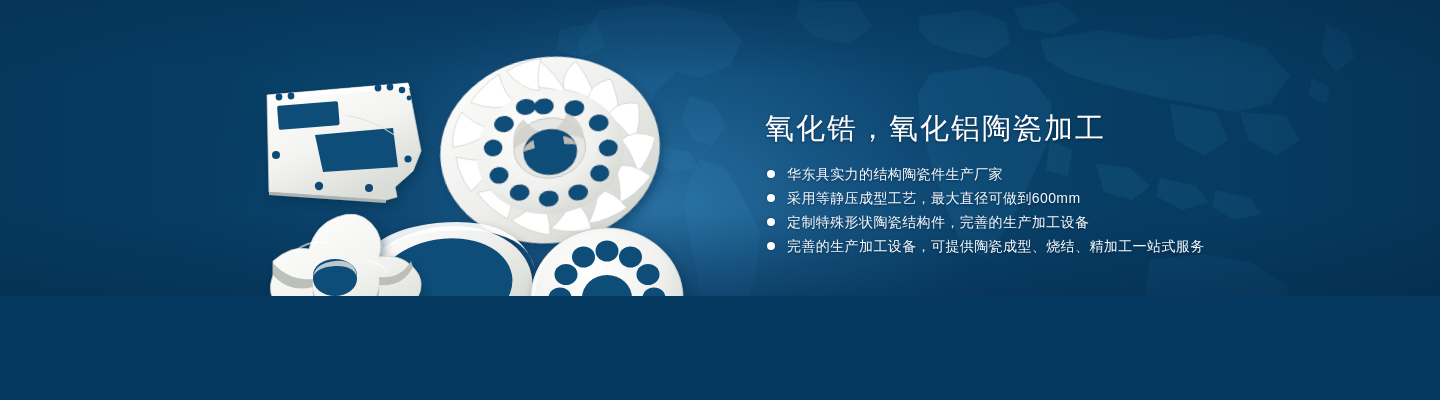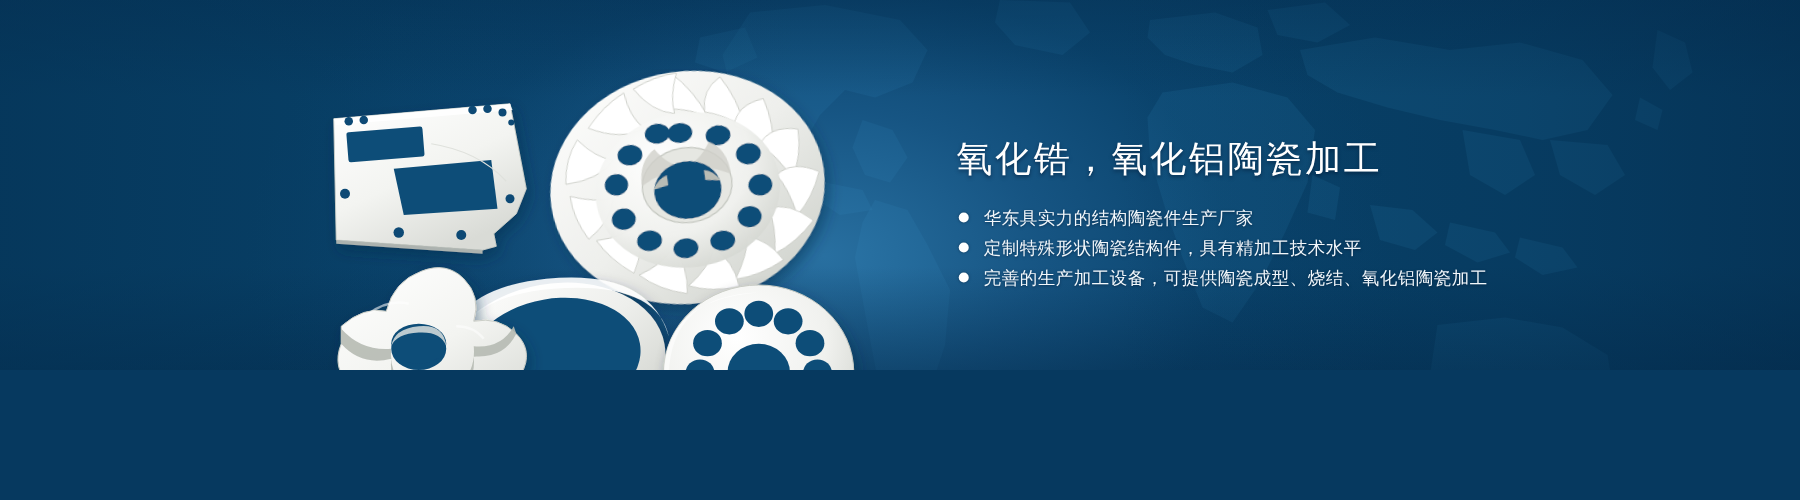--- a/index.html
+++ b/index.html
@@ -247,22 +247,26 @@
 
   <div class="textblock">
     <div class="headline">氧化锆，氧化铝陶瓷加工</div>
     <ul class="bullets">
       <li>
         <span class="dot"></span>
         <span>华东具实力的结构陶瓷件生产厂家</span>
       </li>
       <li>
         <span class="dot"></span>
-        <span>定制特殊形状陶瓷结构件，具有精加工技术水平</span>
-      </li>
-      <li>
-        <span class="dot"></span>
-        <span>完善的生产加工设备，可提供陶瓷成型、烧结、氧化铝陶瓷加工</span>
+        <span>采用等静压成型工艺，最大直径可做到600mm</span>
+      </li>
+      <li>
+        <span class="dot"></span>
+        <span>定制特殊形状陶瓷结构件，完善的生产加工设备</span>
+      </li>
+      <li>
+        <span class="dot"></span>
+        <span>完善的生产加工设备，可提供陶瓷成型、烧结、精加工一站式服务</span>
       </li>
     </ul>
   </div>
 
 </div>
 
 </body></html>

